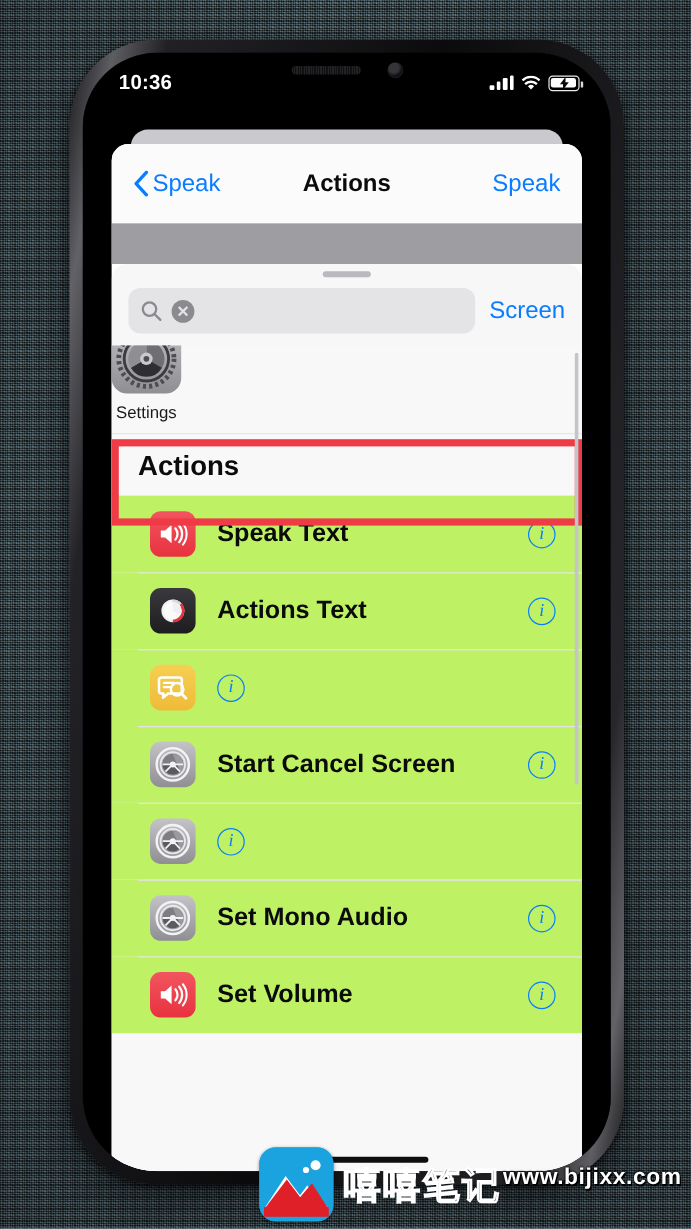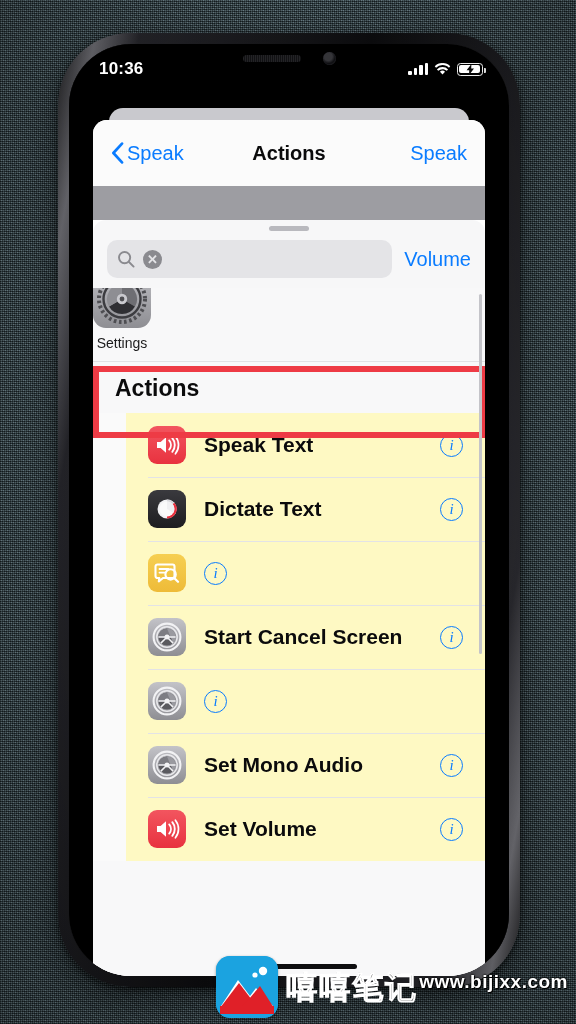--- a/index.html
+++ b/index.html
@@ -168,22 +168,22 @@
 
   
   .section-head{
     background:#f8f8f9; padding:13px 0 11px 22px;
     font-size:23px; font-weight:700; color:#0b0b0c;
   }
 
   
   .rows{ background:#fafafa; }
   .row{
-    position:relative; height:64px; background:#fef9c3;
-    display:flex; align-items:center; padding:0 22px 0 22px; gap:18px;margin-left:33px;
+    position:relative; height:64px; background:#bef264;
+    display:flex; align-items:center; padding:0 22px 0 32px; gap:18px;
   }
   .row + .row .sep{ }
   .sep{ position:absolute; left:22px; right:0; top:0; height:1px; background:#e3e3e6; }
   .icon{ flex:0 0 auto; width:38px;height:38px;border-radius:9px;
     display:flex;align-items:center;justify-content:center; overflow:hidden; }
   .icon-red{ background:linear-gradient(180deg,#f2555f,#e8323f); }
   .icon-dark{ background:linear-gradient(180deg,#3a3a3e,#1d1d20); }
   .icon-yellow{ background:linear-gradient(180deg,#f6cf52,#eebb38); }
   .icon-gray{ background:linear-gradient(180deg,#c3c3c8,#8e8e93); }
   .row-label{ flex:1 1 auto; font-size:21px; font-weight:700; color:#0b0b0c; }
@@ -290,21 +290,21 @@
             </div>
 
             <div class="searchrow">
               <div class="searchfield">
                 <svg class="mag" width="18" height="18" viewBox="0 0 18 18">
                   <circle cx="7.6" cy="7.6" r="5.6" fill="none" stroke="#8a8a8f" stroke-width="1.9"></circle>
                   <path d="M12.0 12.0 16.6 16.6" stroke="#8a8a8f" stroke-width="1.9" stroke-linecap="round"></path>
                 </svg>
                 <div class="clearbtn">✕</div>
               </div>
-              <div class="cancel">Volume</div>
+              <div class="cancel">Screen</div>
             </div>
 
             <div class="scroller">
 
               <div class="scrollbar"></div>
 
               <div class="apps-strip">
                 <div class="app-item">
                   <div class="app-tile">
                     <svg width="54" height="54" viewBox="0 0 54 54">
@@ -344,21 +344,21 @@
                     <div class="icon icon-dark">
                       <svg width="30" height="30" viewBox="0 0 30 30">
                         <circle cx="15" cy="15" r="9.5" fill="#f2f2f4"></circle>
                         <path d="M15 5.5a9.5 9.5 0 0 1 6.7 16.2L15 15z" fill="#d8d8dc"></path>
                         <path d="M21.7 21.7A9.5 9.5 0 0 1 8.3 8.3z" fill="none"></path>
                         <path d="M22.4 8.8a9.5 9.5 0 0 1-7.4 15.7V15z" fill="#e8323f"></path>
                         <circle cx="15" cy="15" r="7.4" fill="#fafafa"></circle>
                         <path d="M15 7.6a7.4 7.4 0 0 1 6.4 11.1L15 15z" fill="#f0f0f2"></path>
                       </svg>
                     </div>
-                    <div class="row-label">Dictate Text</div>
+                    <div class="row-label">Actions Text</div>
                     <div class="info">i</div>
                   </div>
                   <div class="row">
                     <div class="sep"></div>
                     <div class="icon icon-yellow">
                       <svg width="30" height="30" viewBox="0 0 30 30">
                         <path d="M5.5 6.5h15a2 2 0 0 1 2 2v9.5a2 2 0 0 1-2 2H11l-4.2 3.4.5-3.4H5.5a2 2 0 0 1-2-2V8.5a2 2 0 0 1 2-2z" fill="none" stroke="#fff" stroke-width="2.1" stroke-linejoin="round"></path>
                         <path d="M7.5 11h9M7.5 14.6h6" stroke="#fff" stroke-width="1.8" stroke-linecap="round"></path>
                         <circle cx="18.6" cy="16.4" r="5.2" fill="none" stroke="#fff" stroke-width="2.1"></circle>
                         <path d="M22.4 20.2 26 23.8" stroke="#fff" stroke-width="2.3" stroke-linecap="round"></path>

